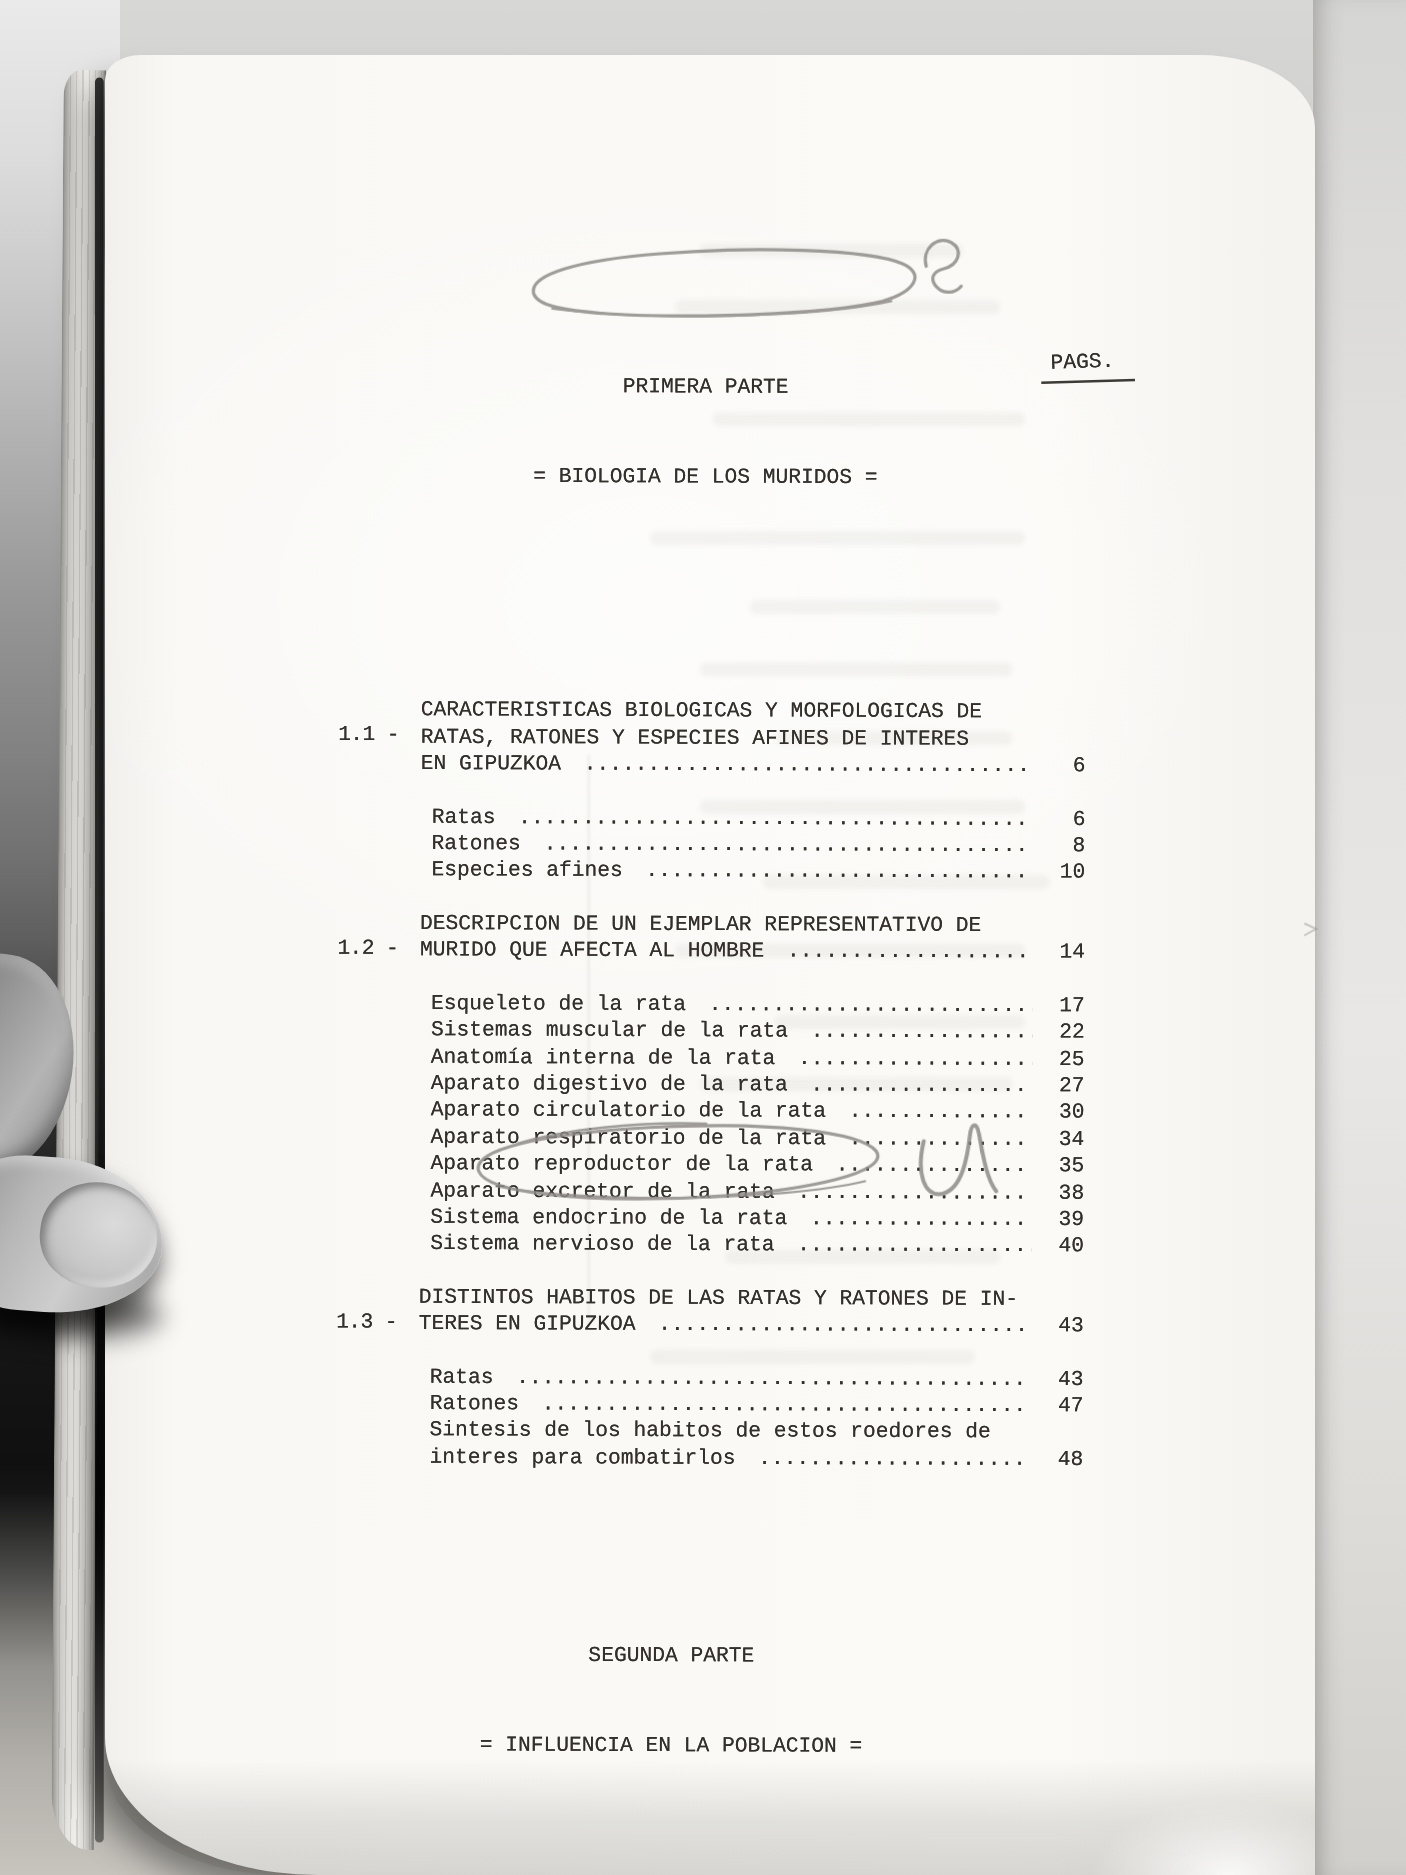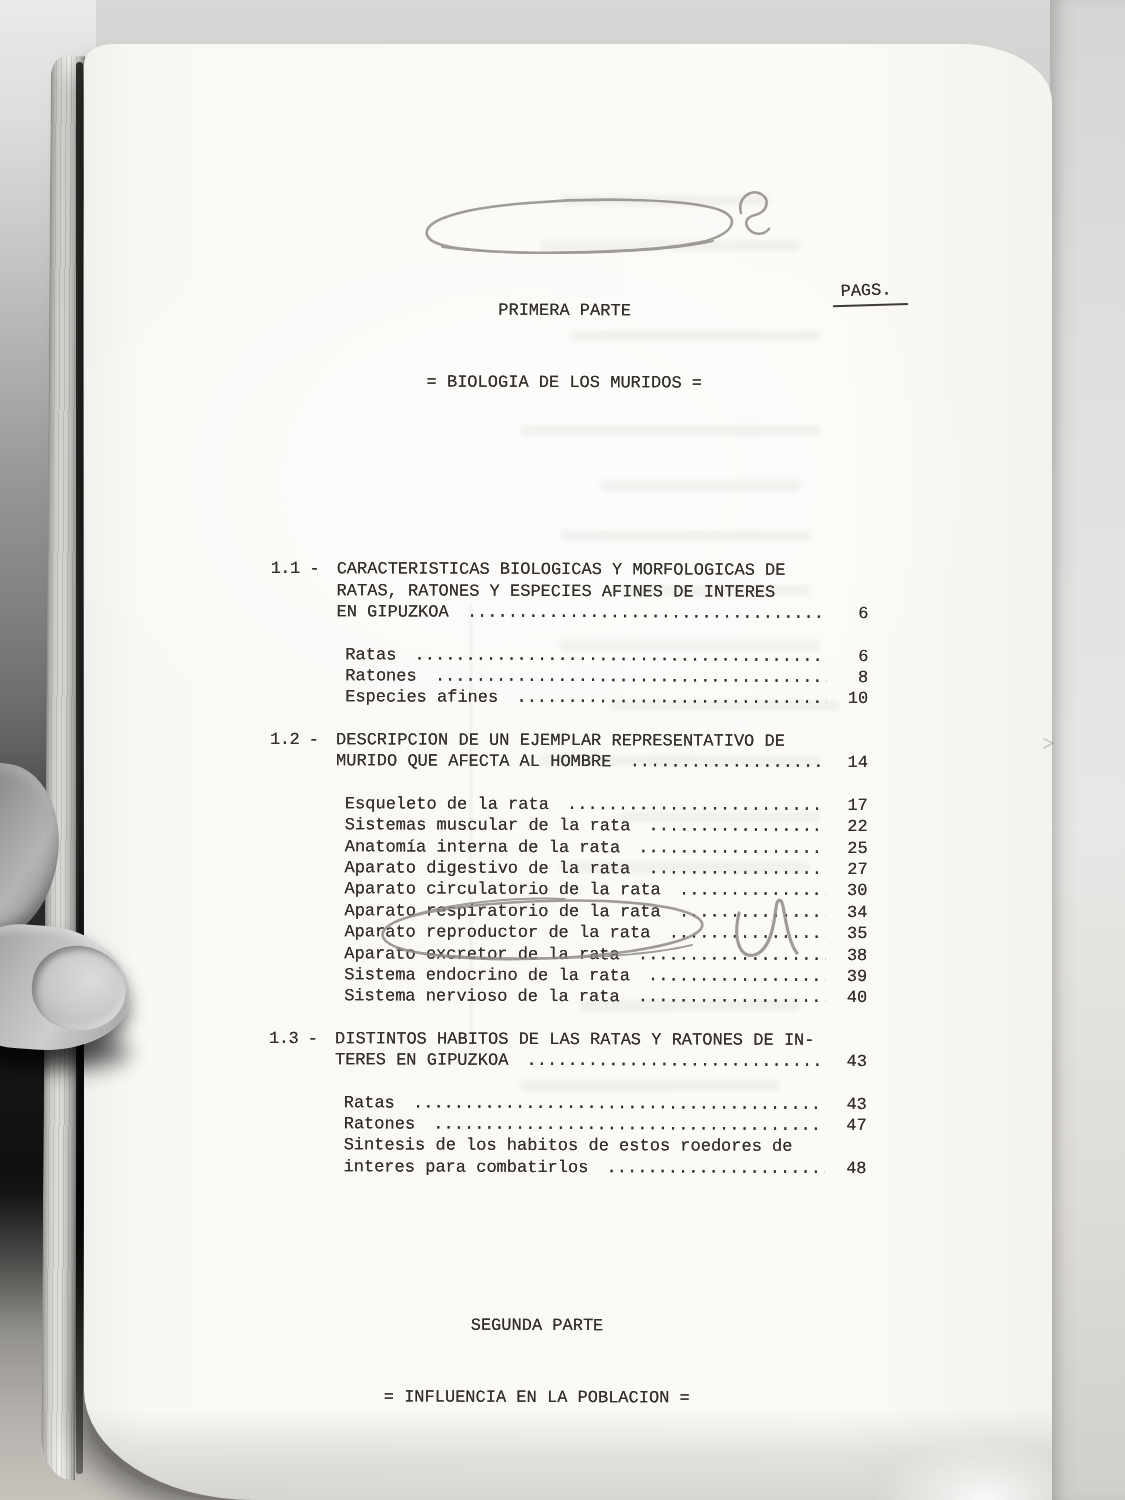--- a/index.html
+++ b/index.html
@@ -72,21 +72,21 @@
   .toc-header .shift{position:relative; left:-8px;}
   .toc-header.part2{margin-top:24px; margin-bottom:26px;}
   .toc-header.part2 .shift{left:-32px;}
   .pags{
     position:absolute; right:-34px; top:28px;
     padding:0 16px 3px 8px; border-bottom:2.6px solid #3e3a36;
     transform:rotate(-2deg); line-height:21px;
   }
   .toc-entry{display:grid; grid-template-columns:66px 1fr 46px; align-items:end;}
   .toc-entry.gap{margin-top:21px;}
-  .entry-num{align-self:start; white-space:pre; letter-spacing:-.5px;}
+  .entry-num{align-self:start; white-space:pre; letter-spacing:-.5px;margin-top:20px;}
   .entry-body{min-width:0;}
   .lvl1 .entry-body{margin-left:9px;}
   .entry-line{display:flex; align-items:baseline; min-width:0;}
   .leader{flex:1 1 0; min-width:0; overflow:hidden; white-space:pre; margin-left:8px;}
   .entry-page{text-align:right; padding-right:4px;}
   
   .pencil{position:absolute; inset:0; z-index:7; pointer-events:none;}
   
   .hand{position:absolute; inset:0; z-index:8; pointer-events:none;}
   .hand div{position:absolute;}

